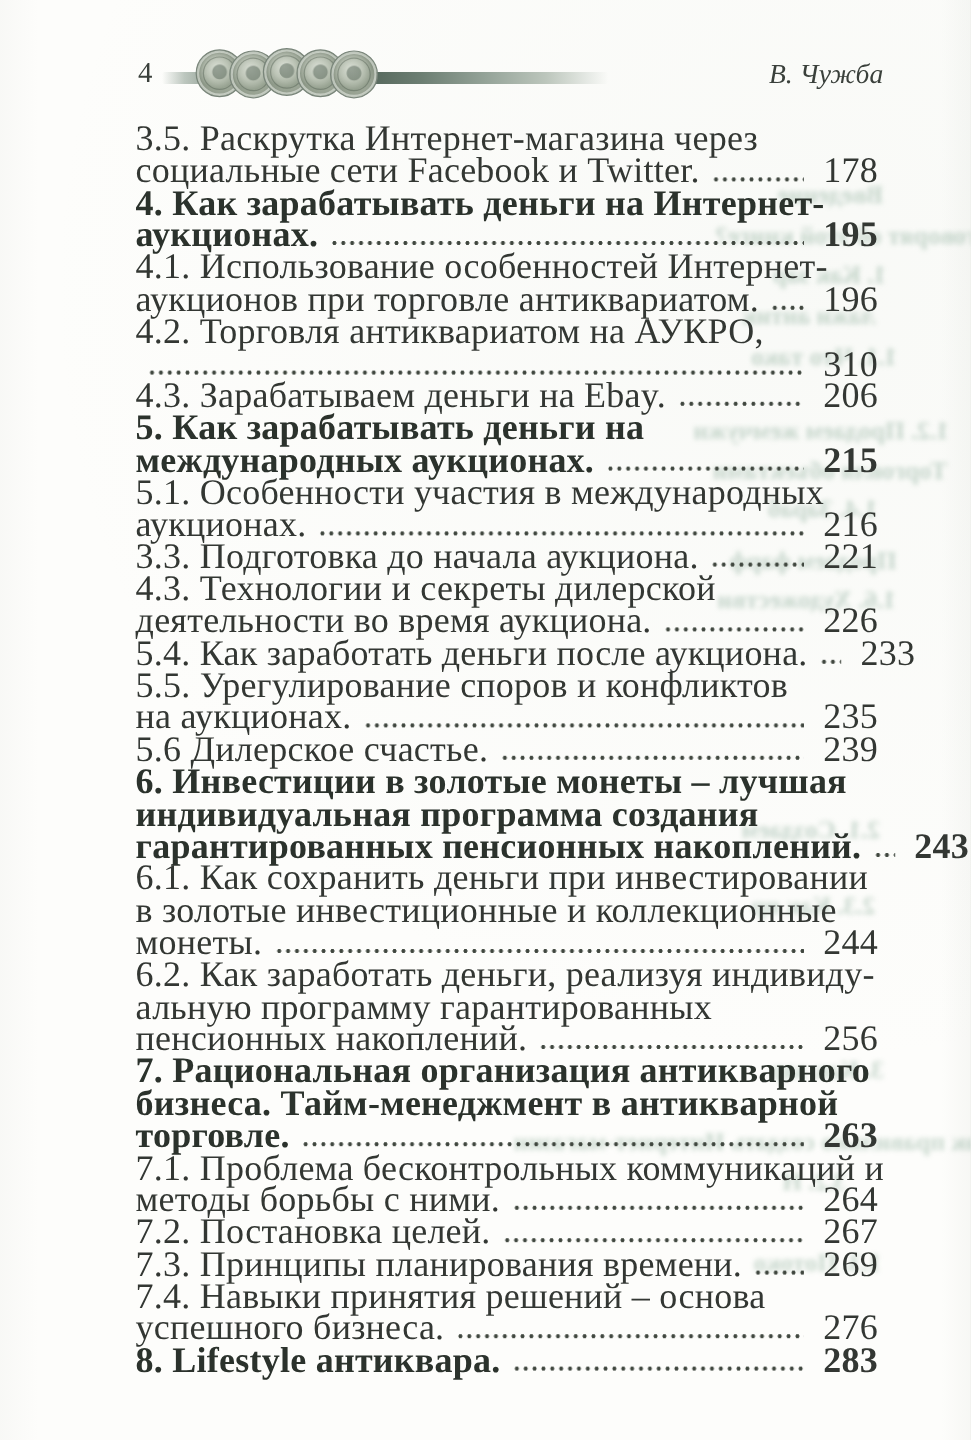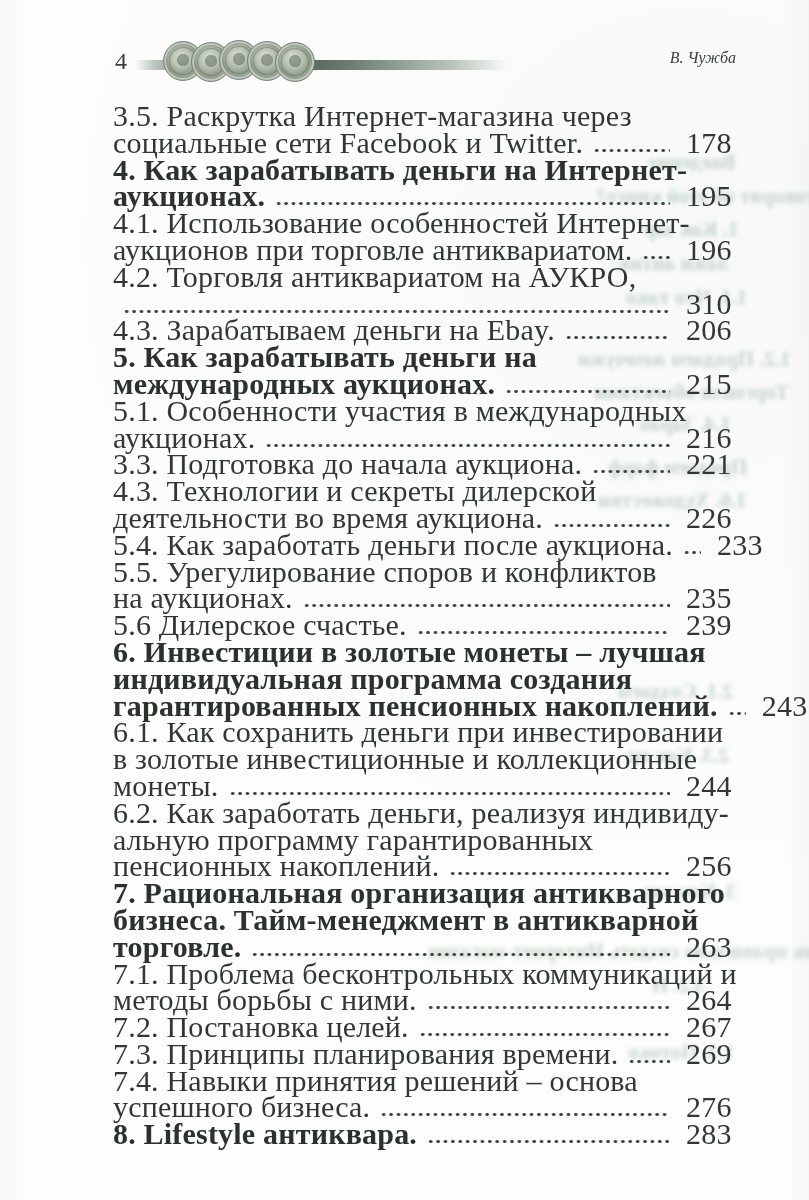--- a/index.html
+++ b/index.html
@@ -66,39 +66,39 @@
   }
   .coin:first-child{margin-left:0;}
   .coin::after{
     content:"";position:absolute;inset:5px;border-radius:50%;
     border:1px solid rgba(70,85,72,0.38);
     background:radial-gradient(circle at 50% 46%, rgba(84,99,86,0.50) 0 30%, rgba(0,0,0,0) 34%);
   }
   .coin:nth-child(2){transform:translateY(1px);}
   .coin:nth-child(3){transform:translateY(-1px);}
   .coin:nth-child(5){transform:translateY(1px);}
-  .head-author{position:absolute;right:4px;top:3px;font-size:16px;font-style:italic;color:#3a403b;}
+  .head-author{position:absolute;right:4px;top:3px;font-size:23px;font-style:italic;color:#3a403b;}
 
   
   .toc{position:absolute;left:113px;right:69px;top:103px;}
   .toc-line{
     display:flex;align-items:baseline;
     height:26.8px;line-height:26.8px;
     font-size:30px;letter-spacing:0.2px;
     white-space:nowrap;
   }
   .toc-line.bold .toc-text{font-weight:700;color:#2b322c;}
   .toc-text{flex:0 0 auto;}
   .leader{
     flex:1 1 auto;min-width:18px;height:5px;
     margin:0 16px 0 10px;
     background:radial-gradient(circle, #40473f 1.45px, rgba(0,0,0,0) 1.9px) repeat-x left center / 7.4px 5px;
   }
   .toc-page{flex:0 0 auto;min-width:54px;text-align:left;color:#333733;}
-  .toc-line.bold .toc-page{font-weight:400;}
+  .toc-line.bold .toc-page{font-weight:700;}
 </style>
 </head>
 <body>
 
 <div class="page">
 
   <div class="ghost-layer" id="ghost-layer">
       <span class="ghost">Введение</span>
       <span class="ghost">говорят об этой книге?</span>
       <span class="ghost">1. Как зар</span>

